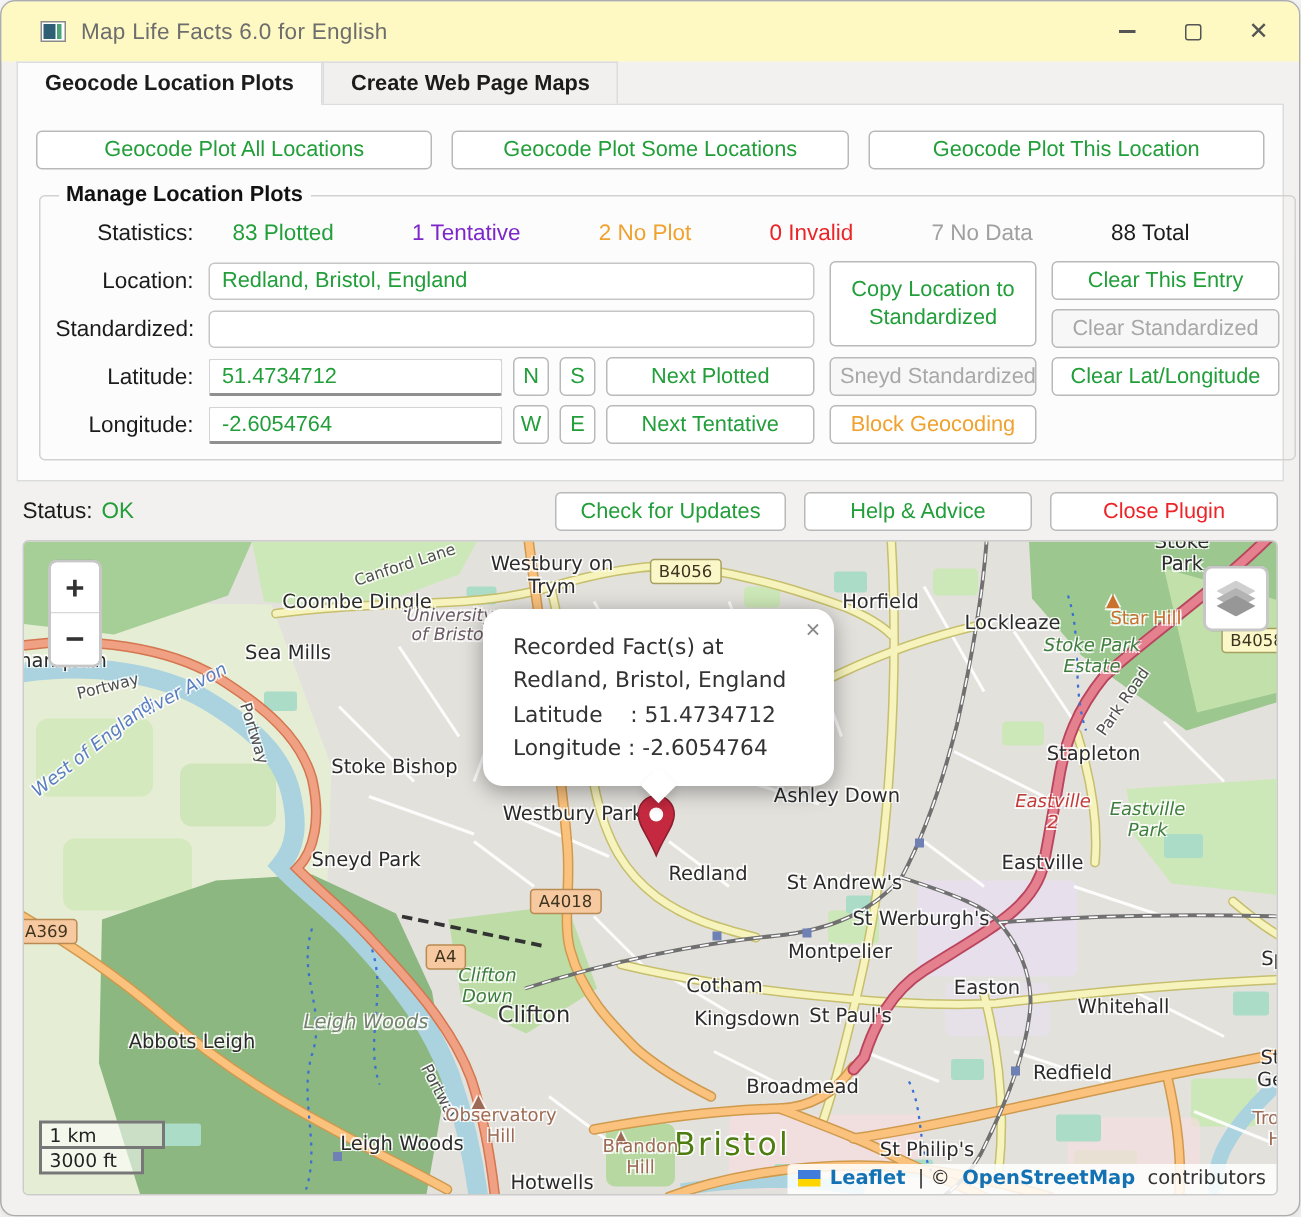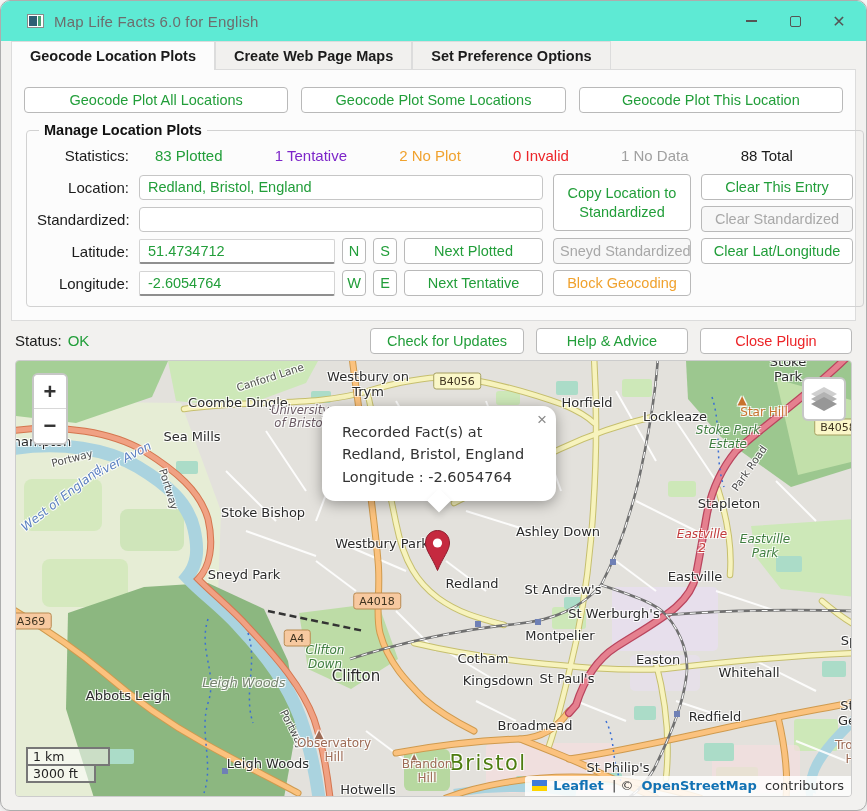--- a/index.html
+++ b/index.html
@@ -1,20 +1,20 @@
 <!DOCTYPE html>
 <html><head>
 <meta charset="utf-8">
 <style>
   html,body{margin:0;padding:0;background:#fafafa;font-family:"Liberation Sans",sans-serif;}
   *{box-sizing:border-box;}
   .window{width:867px;height:811px;border:1px solid #adadad;border-radius:10px;background:#f2f1ef;
           overflow:hidden;position:relative;box-shadow:0 2px 10px rgba(0,0,0,.15);}
   
-  .titlebar{height:40px;display:flex;align-items:center;padding:0 8px 0 26px;background:#5eead4;}
+  .titlebar{height:40px;display:flex;align-items:center;padding:0 8px 0 26px;background:#fef9c3;}
   .app-icon{width:17px;height:14px;border:1px solid #8a8a8a;background:#fff;display:inline-flex;margin-right:10px;}
   .app-icon .ic-l{flex:0 0 8px;background:#2e5f74;margin:1px 0 1px 1px;}
   .app-icon .ic-r{flex:1;background:#4aa377;margin:1px 2px 1px 1px;}
   .title{font-size:15px;color:#6d6d6d;letter-spacing:.2px;}
   .win-controls{margin-left:auto;display:flex;align-items:center;gap:6px;}
   .wbtn{width:38px;height:30px;border:none;background:transparent;color:#555;font-size:15px;
         display:flex;align-items:center;justify-content:center;cursor:pointer;}
   .minus-glyph{display:inline-block;width:11px;height:1.5px;background:#555;}
   .max-glyph{display:inline-block;width:11px;height:11px;border:1.2px solid #555;border-radius:2px;}
   .x-glyph{font-size:16px;color:#555;font-weight:400;}
@@ -119,41 +119,40 @@
         </button>
       <button class="wbtn">
           <span class="x-glyph">✕</span>
         </button>
     </span>
   </div>
 
   <div class="tabbar">
       <button class="tab active">Geocode Location Plots</button>
       <button class="tab">Create Web Page Maps</button>
-      <button class="tab">Set Preference Options</button>
     </div>
 
   <div class="tabpanel">
     <div class="geo-row">
       <button class="btn flex1">Geocode Plot All Locations</button>
       <button class="btn flex1">Geocode Plot Some Locations</button>
       <button class="btn flex1">Geocode Plot This Location</button>
     </div>
 
     <fieldset class="group">
       <legend>Manage Location Plots</legend>
 
       <div class="stats-row">
         <span class="flabel">Statistics:</span>
         <div class="stats">
             <span class="stat" style="color: rgb(34, 158, 58);">83 Plotted</span>
             <span class="stat" style="color: rgb(125, 38, 201);">1 Tentative</span>
             <span class="stat" style="color: rgb(240, 162, 46);">2 No Plot</span>
             <span class="stat" style="color: rgb(236, 36, 40);">0 Invalid</span>
-            <span class="stat" style="color: rgb(160, 160, 160);">1 No Data</span>
+            <span class="stat" style="color: rgb(160, 160, 160);">7 No Data</span>
             <span class="stat" style="color: rgb(27, 27, 27);">88 Total</span>
           </div>
       </div>
 
       <div class="form">
         <span class="flabel2">Location:</span>
         <input class="inp" value="Redland, Bristol, England" style="">
         <button class="btn copybtn">Copy Location to Standardized</button>
         <button class="btn">Clear This Entry</button>
 
@@ -421,20 +420,21 @@
 
     <svg class="marker" width="27" height="43">
       <path d="M13.5,1.5 C6.5,1.5 1.5,7 1.5,14 C1.5,21.5 8,28 13.5,41.5 C19,28 25.5,21.5 25.5,14 C25.5,7 20.5,1.5 13.5,1.5 Z" fill="#c5293f" stroke="#8e1e2f" stroke-width="1"></path>
       <circle cx="13.5" cy="14" r="4.6" fill="#ffffff"></circle>
     </svg>
 
     <div class="popup">
       <button class="popup-close">×</button>
       <div class="pline">Recorded Fact(s) at</div>
       <div class="pline">Redland, Bristol, England</div>
+      <div class="pline">Latitude    : 51.4734712</div>
       <div class="pline">Longitude : -2.6054764</div>
       <div class="popup-tail"></div>
     </div>
 
     <div class="zoomctl">
       <button class="zbtn">+</button>
       <button class="zbtn">−</button>
     </div>
 
     <div class="layersctl">

